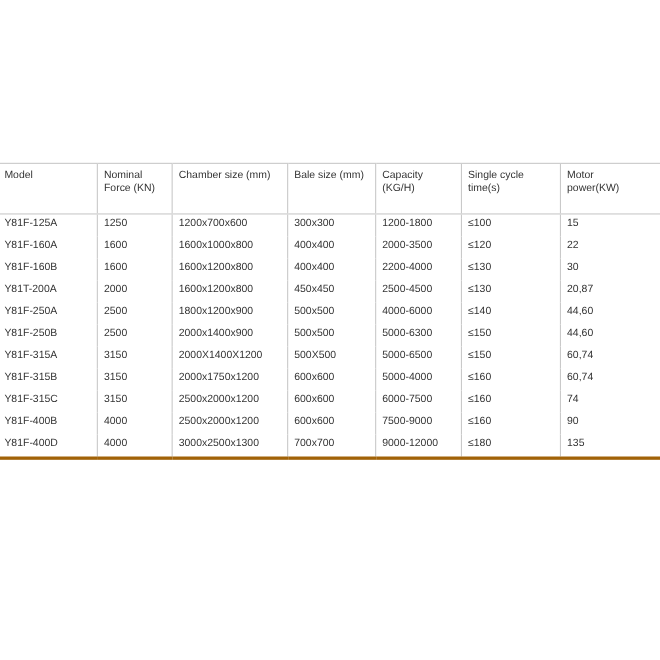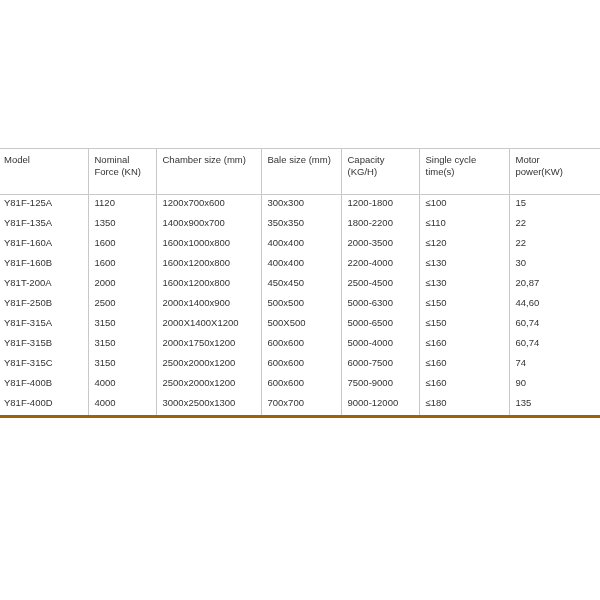--- a/index.html
+++ b/index.html
@@ -126,35 +126,26 @@
           </th>
           <th>
             <span>Motor</span>
             <span class="hl2">power(KW)</span>
           </th>
         </tr>
       </thead>
       <tbody id="table-body">
           <tr>
             <td>Y81F-125A</td>
-            <td>1120</td>
+            <td>1250</td>
             <td>1200x700x600</td>
             <td>300x300</td>
             <td>1200-1800</td>
             <td>≤100</td>
             <td>15</td>
-          </tr>
-          <tr>
-            <td>Y81F-135A</td>
-            <td>1350</td>
-            <td>1400x900x700</td>
-            <td>350x350</td>
-            <td>1800-2200</td>
-            <td>≤110</td>
-            <td>22</td>
           </tr>
           <tr>
             <td>Y81F-160A</td>
             <td>1600</td>
             <td>1600x1000x800</td>
             <td>400x400</td>
             <td>2000-3500</td>
             <td>≤120</td>
             <td>22</td>
           </tr>
@@ -170,20 +161,29 @@
           <tr>
             <td>Y81T-200A</td>
             <td>2000</td>
             <td>1600x1200x800</td>
             <td>450x450</td>
             <td>2500-4500</td>
             <td>≤130</td>
             <td>20,87</td>
           </tr>
           <tr>
+            <td>Y81F-250A</td>
+            <td>2500</td>
+            <td>1800x1200x900</td>
+            <td>500x500</td>
+            <td>4000-6000</td>
+            <td>≤140</td>
+            <td>44,60</td>
+          </tr>
+          <tr>
             <td>Y81F-250B</td>
             <td>2500</td>
             <td>2000x1400x900</td>
             <td>500x500</td>
             <td>5000-6300</td>
             <td>≤150</td>
             <td>44,60</td>
           </tr>
           <tr>
             <td>Y81F-315A</td>

